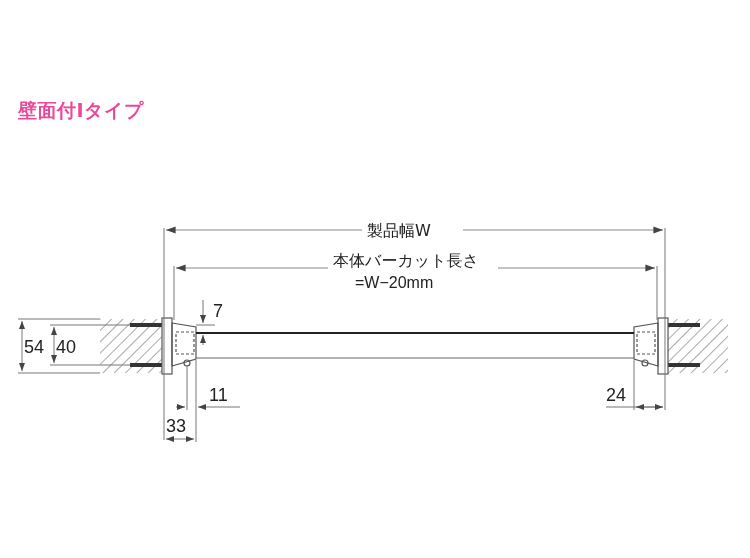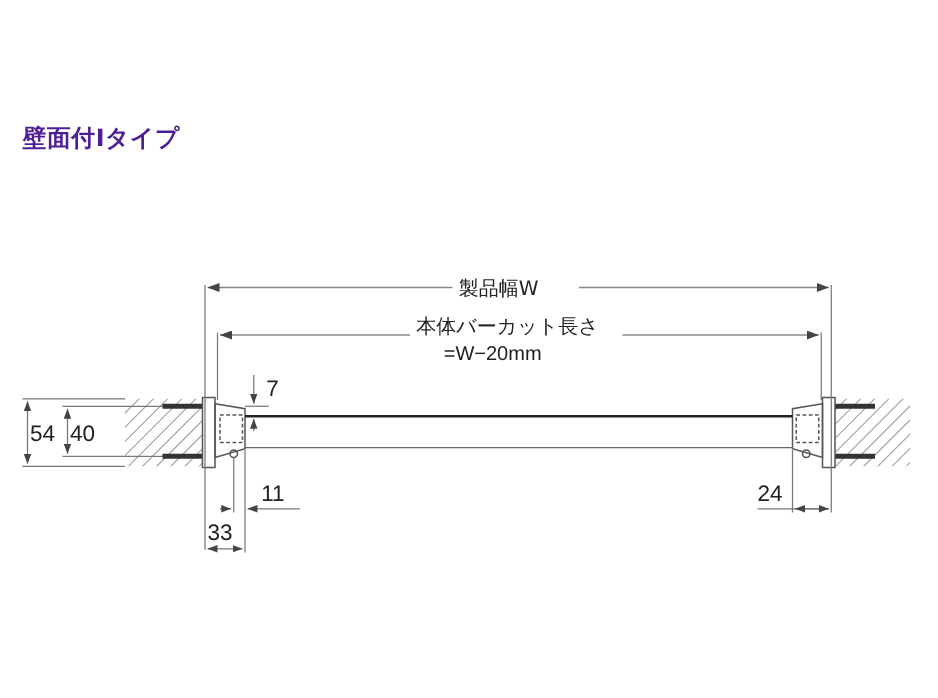--- a/index.html
+++ b/index.html
@@ -1,17 +1,17 @@
 <!DOCTYPE html>
 <html><head>
   <meta charset="utf-8">
   <style>
     html, body { margin: 0; padding: 0; background: #ffffff; }
     body { width: 750px; height: 558px; position: relative; overflow: hidden; font-family: "Liberation Sans", "DejaVu Sans", sans-serif; }
-    .title { position: absolute; left: 18px; top: 98px; font-size: 19px; font-weight: bold; color: #4c1d95; letter-spacing: 0.5px; font-family: "DejaVu Sans", sans-serif; }
+    .title { position: absolute; left: 18px; top: 98px; font-size: 19px; font-weight: bold; color: #ec4899; letter-spacing: 0.5px; font-family: "DejaVu Sans", sans-serif; }
     svg { position: absolute; left: 0; top: 0; }
     .lbl { font-family: "Liberation Sans", "DejaVu Sans", sans-serif; fill: #222; }
     .jp { font-family: "DejaVu Sans", sans-serif; fill: #222; }
   </style>
 </head>
 <body>
 
 <div class="title">壁面付Iタイプ</div>
 
 <svg width="750" height="558" viewBox="0 0 750 558">

